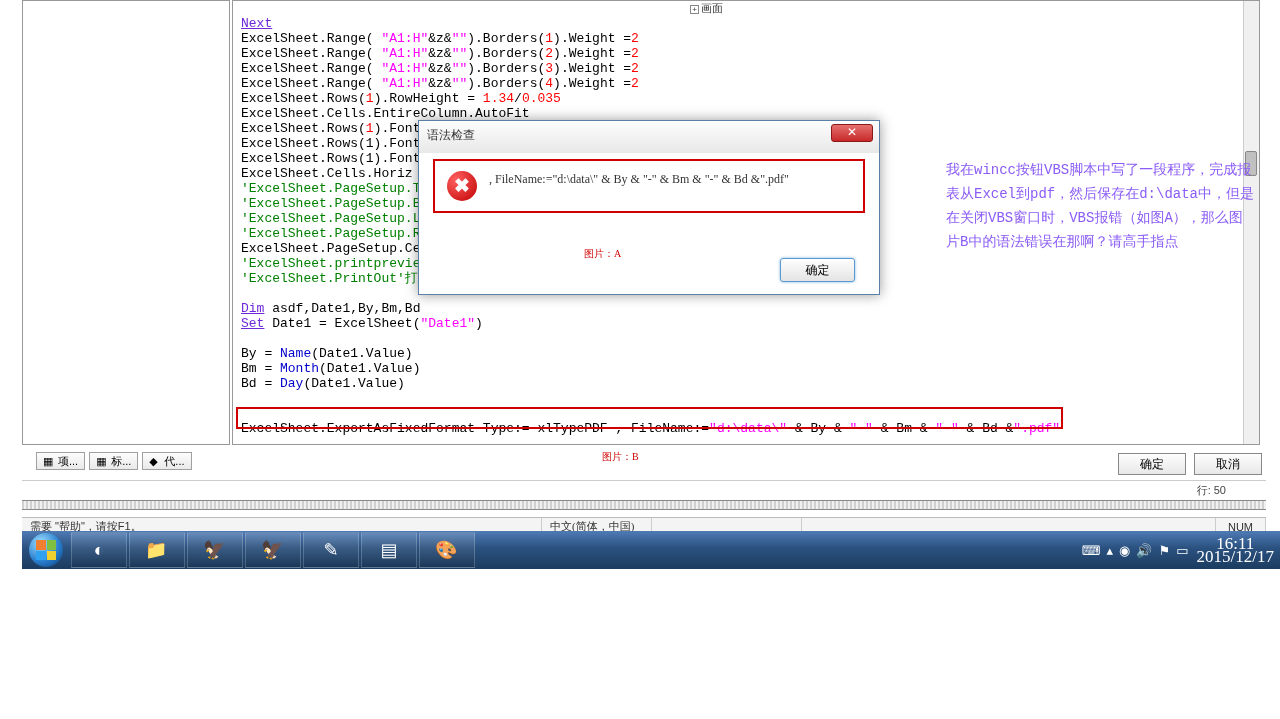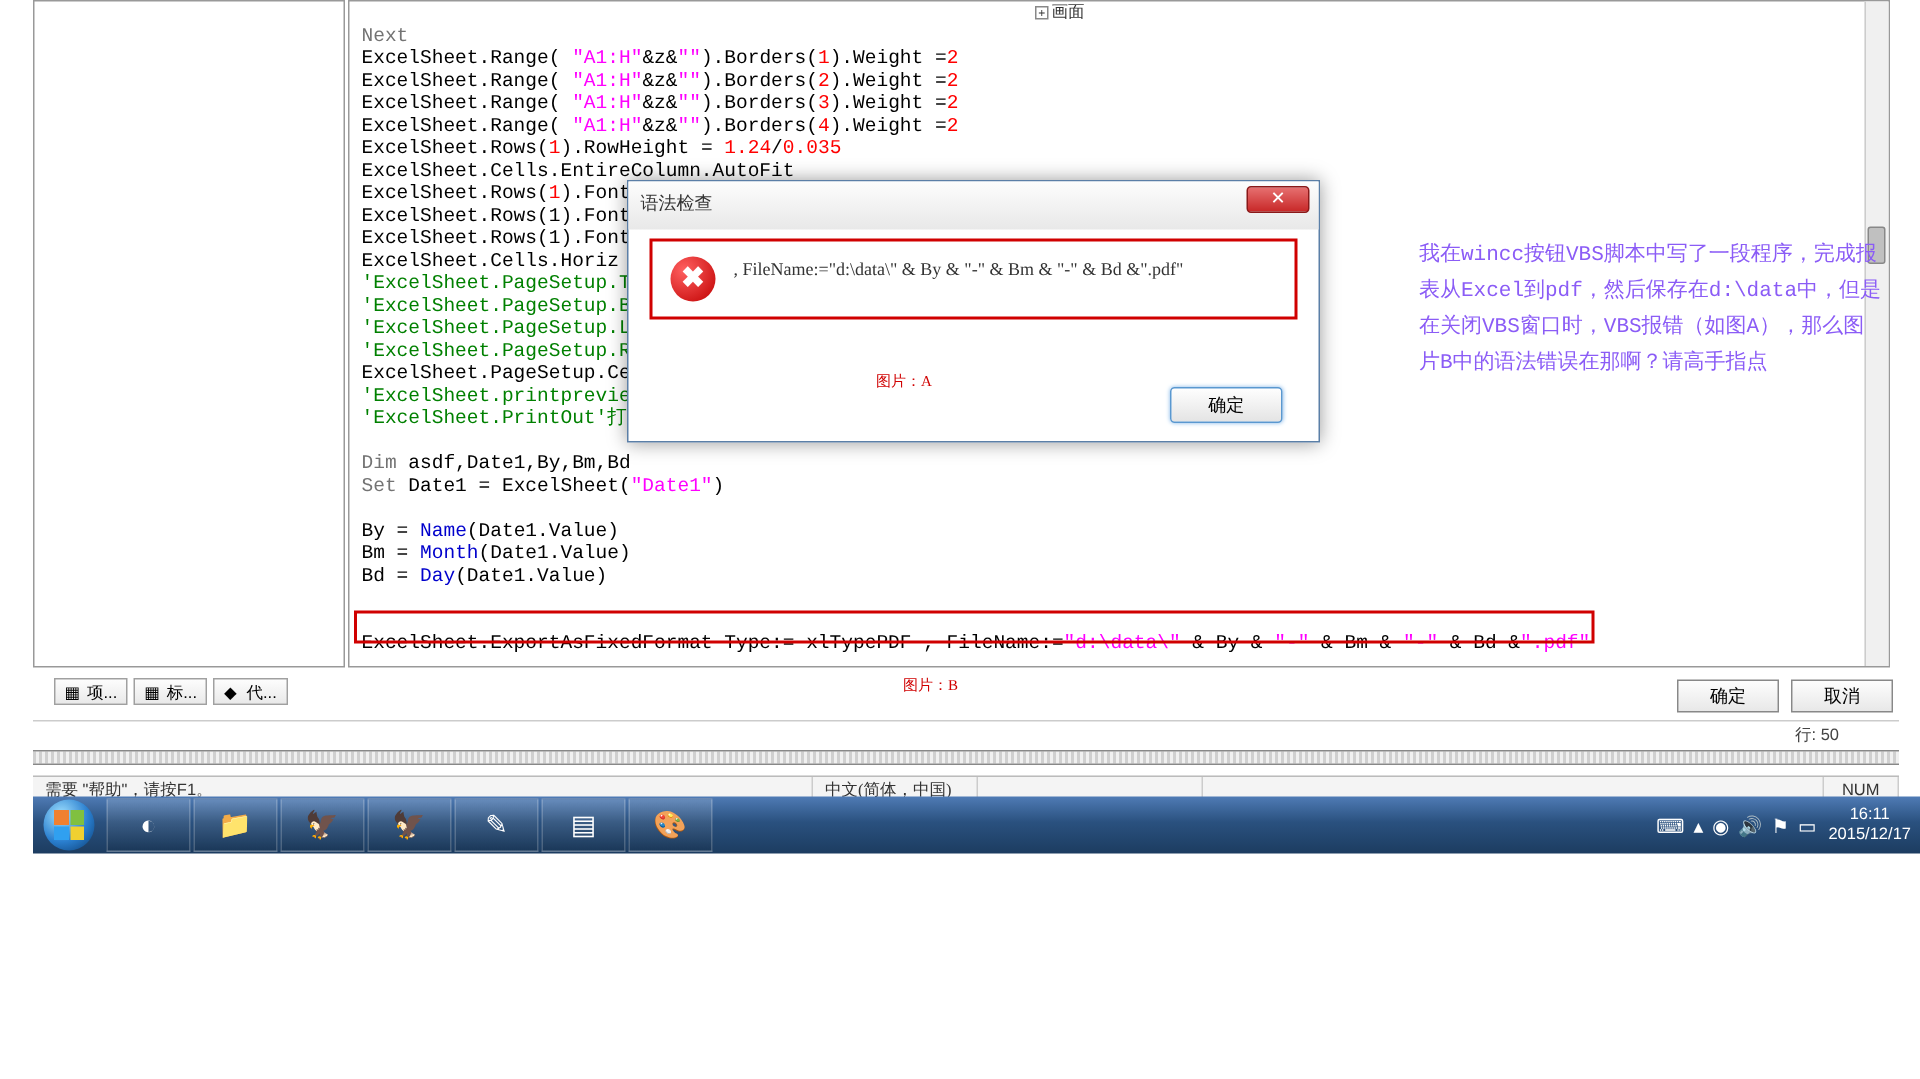--- a/index.html
+++ b/index.html
@@ -3,21 +3,21 @@
 <meta charset="utf-8">
 <style>
 * { margin: 0; padding: 0; box-sizing: border-box; }
 body { font-family: "Microsoft YaHei", "SimSun", sans-serif; font-size: 12px; background: #fff; overflow: hidden; width: 1280px; height: 719px; position: relative; }
 .sidebar-left { position: absolute; top: 0; left: 22px; width: 208px; height: 445px; background: #fff; border: 1px solid #999; }
 .code-panel { position: absolute; top: 0; left: 232px; width: 1028px; height: 445px; background: #fff; border: 1px solid #999; }
 .code-content { padding: 0 8px; font-family: Consolas, "Courier New", monospace; font-size: 13px; line-height: 15px; white-space: pre; color: #000; position: relative; }
 .code-scroll-v { position: absolute; right: 0; top: 0; bottom: 0; width: 16px; background: #f0f0f0; border-left: 1px solid #ccc; }
 .code-scroll-thumb { position: absolute; right: 2px; top: 150px; width: 12px; height: 25px; background: #c0c0c0; border: 1px solid #888; border-radius: 2px; }
 
-.kw { color: #737373; }
+.kw { color: #6d28d9; text-decoration: underline; }
 .str { color: #ff00ff; }
 .num { color: #ff0000; }
 .cmt { color: #008000; }
 .fn { color: #0000cc; }
 
 .highlight-box { position: absolute; border: 2px solid #d00000; }
 
 .user-note { position: absolute; left: 946px; top: 158px; width: 310px; font-size: 14px; line-height: 24px; color: #8b5cf6; font-family: Liberation Mono, monospace; }
 
 .caption { position: absolute; font-size: 10px; color: #d00000; font-family: "Microsoft YaHei"; }
@@ -58,35 +58,35 @@
 .taskbar { position: absolute; left: 22px; bottom: 150px; right: 0; height: 38px; background: linear-gradient(#4f7bb5, #2a517f 45%, #1c3c60); display: flex; align-items: center; }
 .start-orb { width: 48px; height: 38px; display: flex; align-items: center; justify-content: center; }
 .orb { width: 34px; height: 34px; border-radius: 50%; background: radial-gradient(circle at 35% 30%, #9fe0ff, #2a7fcf 55%, #0a3a70); display: grid; grid-template: 1fr 1fr / 1fr 1fr; gap: 1px; padding: 7px; }
 .orb span:nth-child(1){background:#f08030}
 .orb span:nth-child(2){background:#80c040}
 .orb span:nth-child(3){background:#30a0f0}
 .orb span:nth-child(4){background:#f0d030}
 .tb-item { width: 56px; height: 36px; border: 1px solid rgba(255,255,255,0.2); background: linear-gradient(rgba(255,255,255,0.15), rgba(0,0,0,0.1)); margin: 0 1px; display: flex; align-items: center; justify-content: center; color: #fff; font-size: 18px; cursor: pointer; }
 .tray { margin-left: auto; display: flex; align-items: center; gap: 8px; padding-right: 6px; color: #fff; font-size: 11px; }
 .tray-icons { display: flex; gap: 6px; font-size: 13px; }
-.tray-time { text-align: center; line-height: 13px; font-size: 11px; }
+.tray-time { text-align: center; line-height: 13px; font-size: 17px; font-family: Liberation Serif, serif; }
 </style>
 </head>
 <body>
 
 <div class="sidebar-left"></div>
 
 <div class="code-panel">
   <div class="code-content">
 <span class="kw">Next</span>
 <span><span>ExcelSheet.Range( </span><span class="str">"A1:H"</span><span>&amp;z&amp;</span><span class="str">""</span><span>).Borders(</span><span class="num">1</span><span>).Weight =</span><span class="num">2</span></span>
 <span><span>ExcelSheet.Range( </span><span class="str">"A1:H"</span><span>&amp;z&amp;</span><span class="str">""</span><span>).Borders(</span><span class="num">2</span><span>).Weight =</span><span class="num">2</span></span>
 <span><span>ExcelSheet.Range( </span><span class="str">"A1:H"</span><span>&amp;z&amp;</span><span class="str">""</span><span>).Borders(</span><span class="num">3</span><span>).Weight =</span><span class="num">2</span></span>
 <span><span>ExcelSheet.Range( </span><span class="str">"A1:H"</span><span>&amp;z&amp;</span><span class="str">""</span><span>).Borders(</span><span class="num">4</span><span>).Weight =</span><span class="num">2</span></span>
-<span><span>ExcelSheet.Rows(</span><span class="num">1</span><span>).RowHeight = </span><span class="num">1.24</span><span>/</span><span class="num">0.035</span></span>
+<span><span>ExcelSheet.Rows(</span><span class="num">1</span><span>).RowHeight = </span><span class="num">1.34</span><span>/</span><span class="num">0.035</span></span>
 <span>ExcelSheet.Cells.EntireColumn.AutoFit</span>
 <span><span>ExcelSheet.Rows(</span><span class="num">1</span><span>).Font.</span><span style="text-decoration:underline">Name</span><span> = </span><span class="str" style="text-decoration:underline">"宋体"</span></span>
 <span>ExcelSheet.Rows(1).Font.</span>
 <span>ExcelSheet.Rows(1).Font.</span>
 <span>ExcelSheet.Cells.Horiz</span>
 <span class="cmt">'ExcelSheet.PageSetup.To</span>
 <span class="cmt">'ExcelSheet.PageSetup.Bo</span>
 <span class="cmt">'ExcelSheet.PageSetup.Le</span>
 <span class="cmt">'ExcelSheet.PageSetup.Ri</span>
 <span>ExcelSheet.PageSetup.Cer</span>

